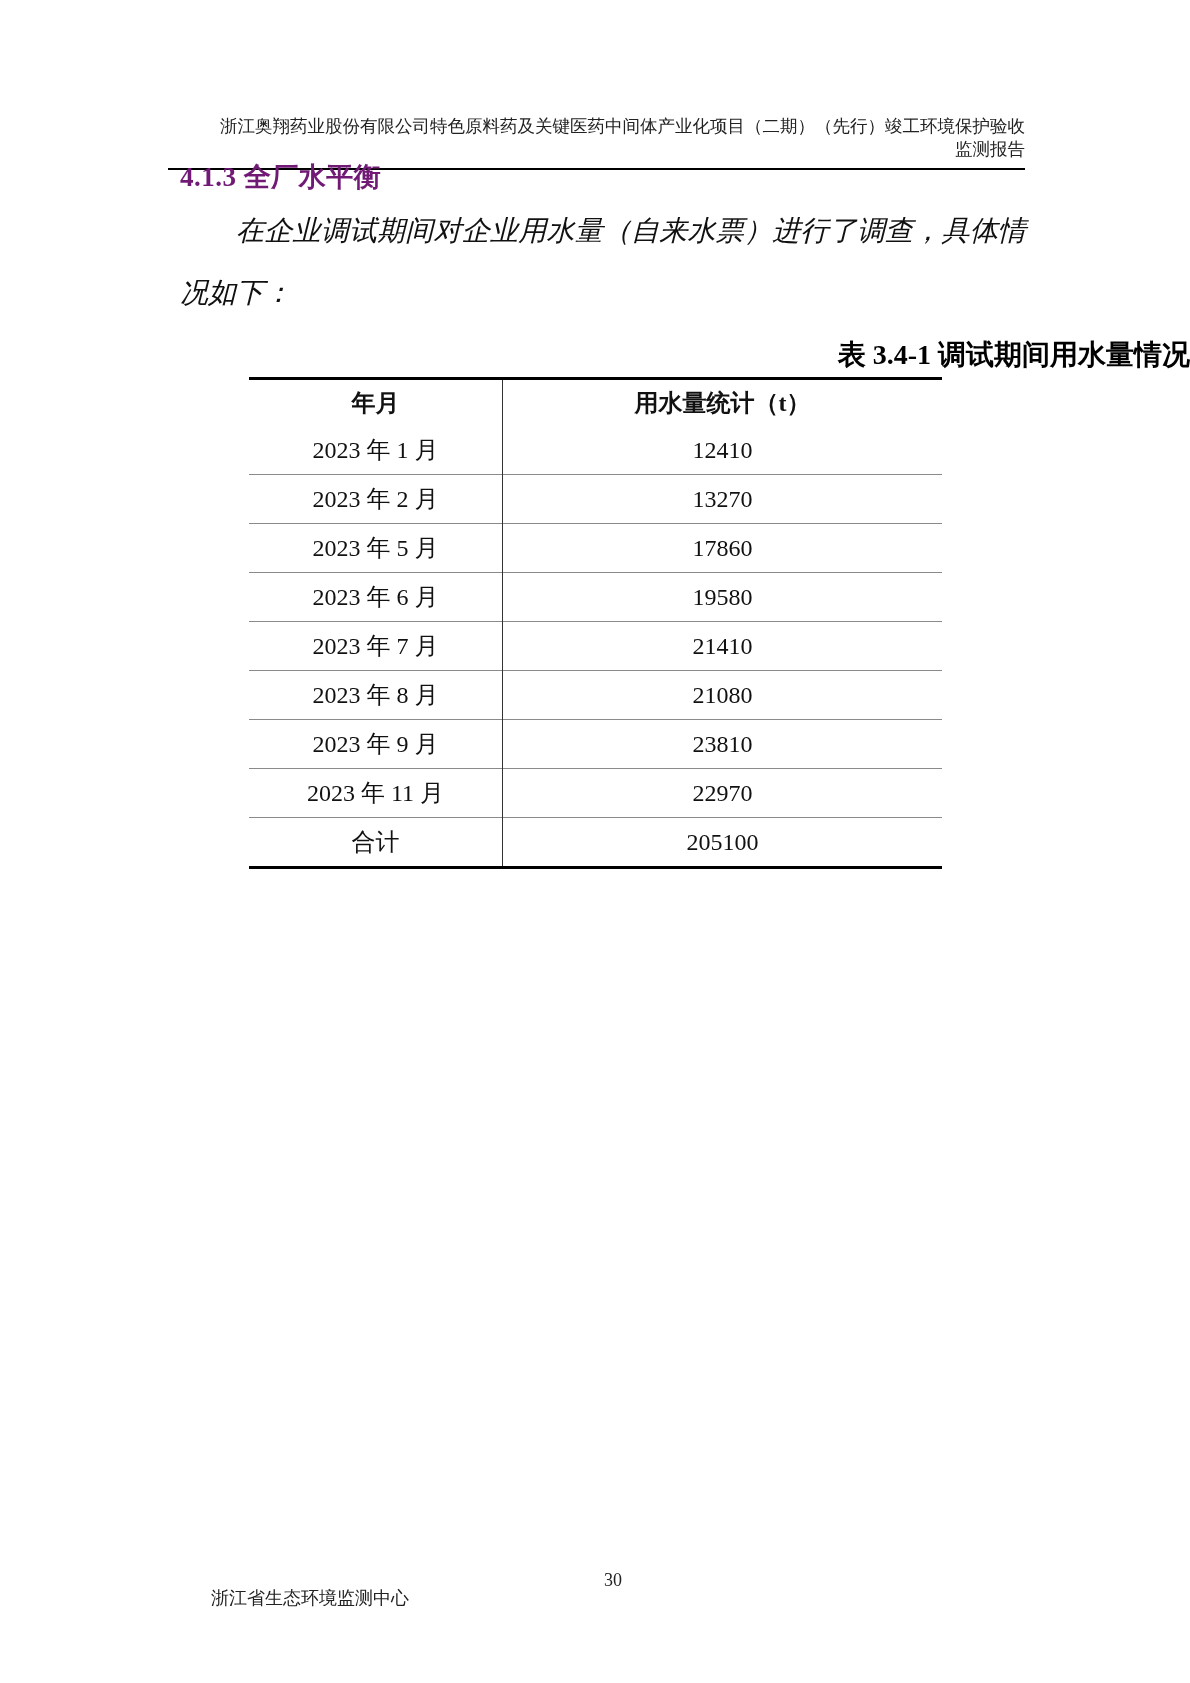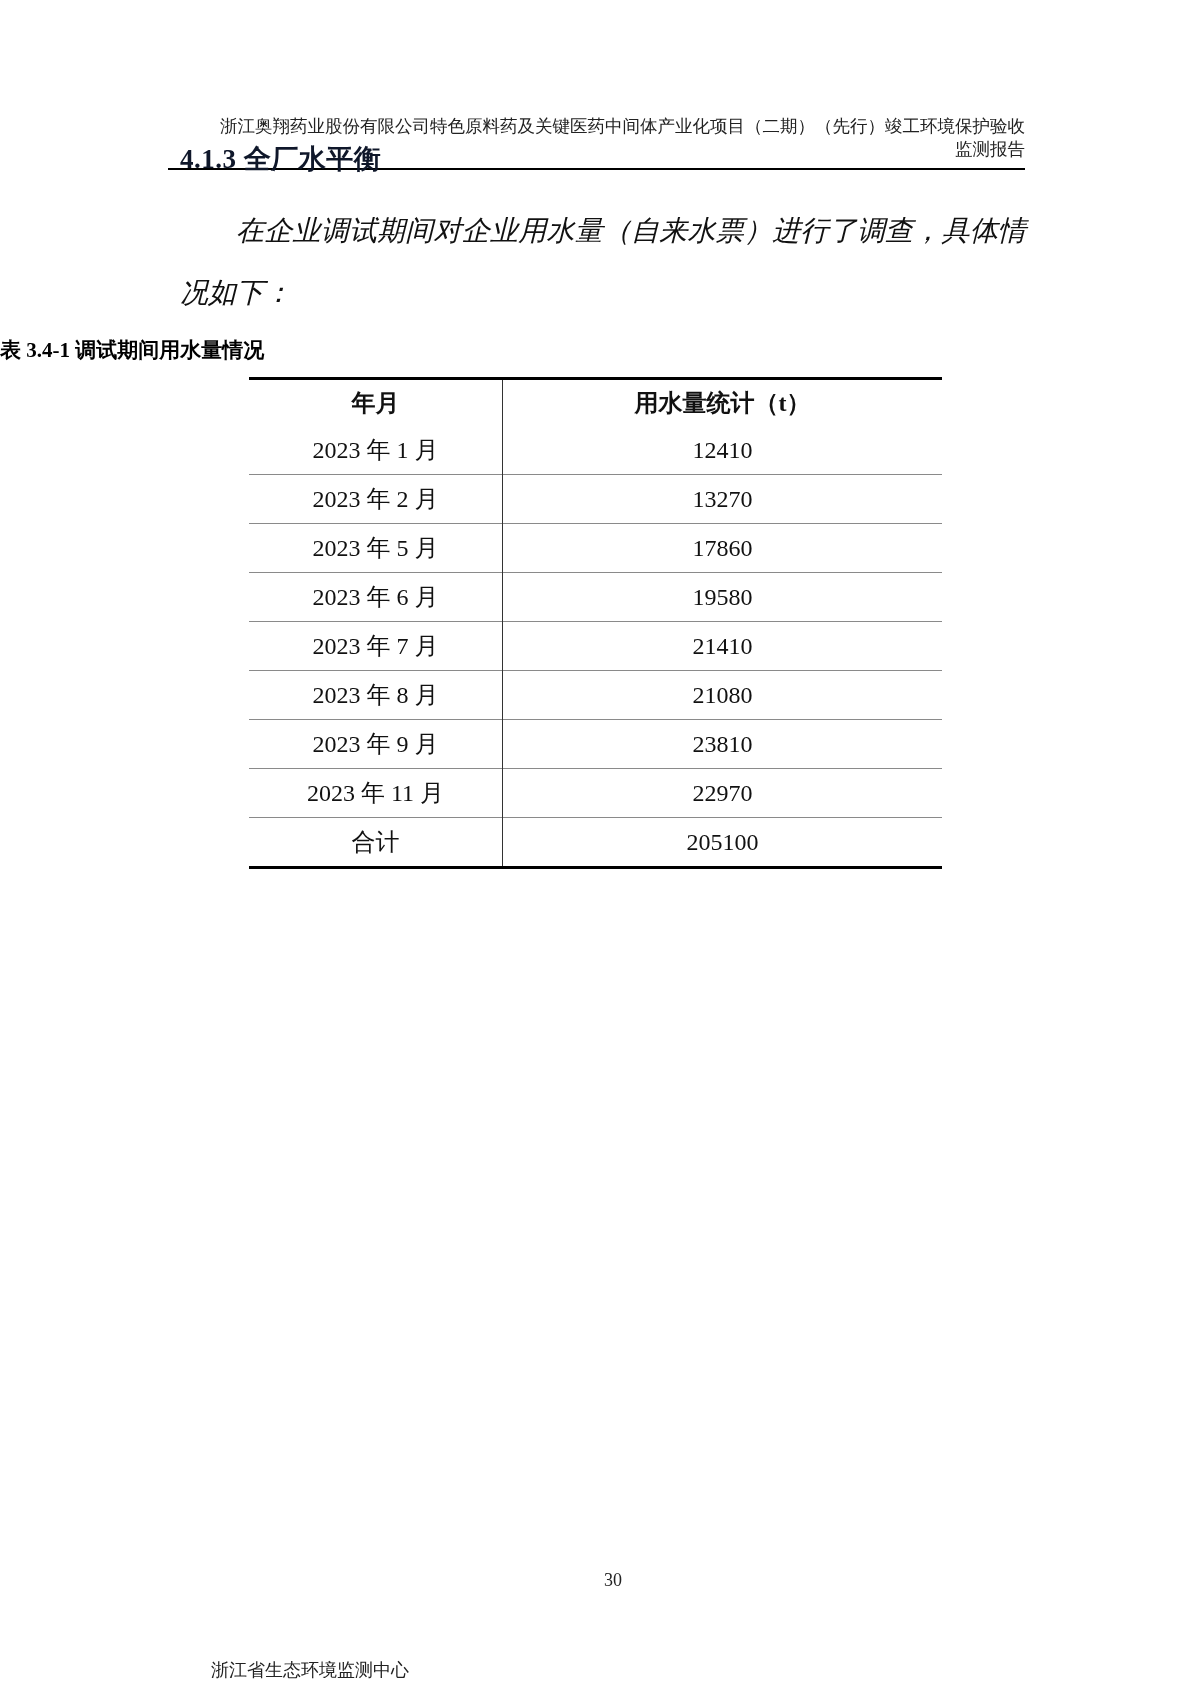--- a/index.html
+++ b/index.html
@@ -24,25 +24,25 @@
     text-align: right;
     font-size: 17.5px;
     line-height: 23px;
     color: #222222;
     border-bottom: 2px solid #000000;
     padding-bottom: 7px;
     margin-top: 31px;
   }
   .section-heading {
     position: absolute;
-    top: 141px;
+    top: 159px;
     left: 180px;
     font-size: 27px;
     font-weight: bold;
-    color: #0f172a;
+    color: #701a75;
     letter-spacing: 0.5px;
   }
   .body-para {
     position: absolute;
     left: 180px;
     width: 846px;
     font-size: 28px;
     color: #111111;
     text-align: justify;
     text-justify: inter-ideograph;
@@ -55,22 +55,22 @@
   }
   #para-summary {
     top: 1050px;
     line-height: 64px;
   }
   .table-title {
     position: absolute;
     top: 336px;
     left: 0;
     width: 1190px;
-    text-align: left;
-    font-size: 21px;
+    text-align: right;
+    font-size: 28px;
     font-weight: bold;
     color: #000000;
   }
   table.water-table {
     position: absolute;
     top: 377px;
     left: 249px;
     width: 693px;
     border-collapse: collapse;
     border-top: 3.5px solid #000000;
@@ -94,21 +94,21 @@
   table.water-table th {
     font-weight: bold;
     height: 46px;
   }
   .col-month {
     width: 36.6%;
     border-right: 1.5px solid #333333;
   }
   .doc-footer-org {
     position: absolute;
-    top: 1658px;
+    top: 1586px;
     left: 211px;
     font-size: 18px;
     color: #222222;
     font-family: Liberation Mono, monospace;
   }
   .doc-footer-page {
     position: absolute;
     top: 1570px;
     left: 604px;
     font-size: 18px;

